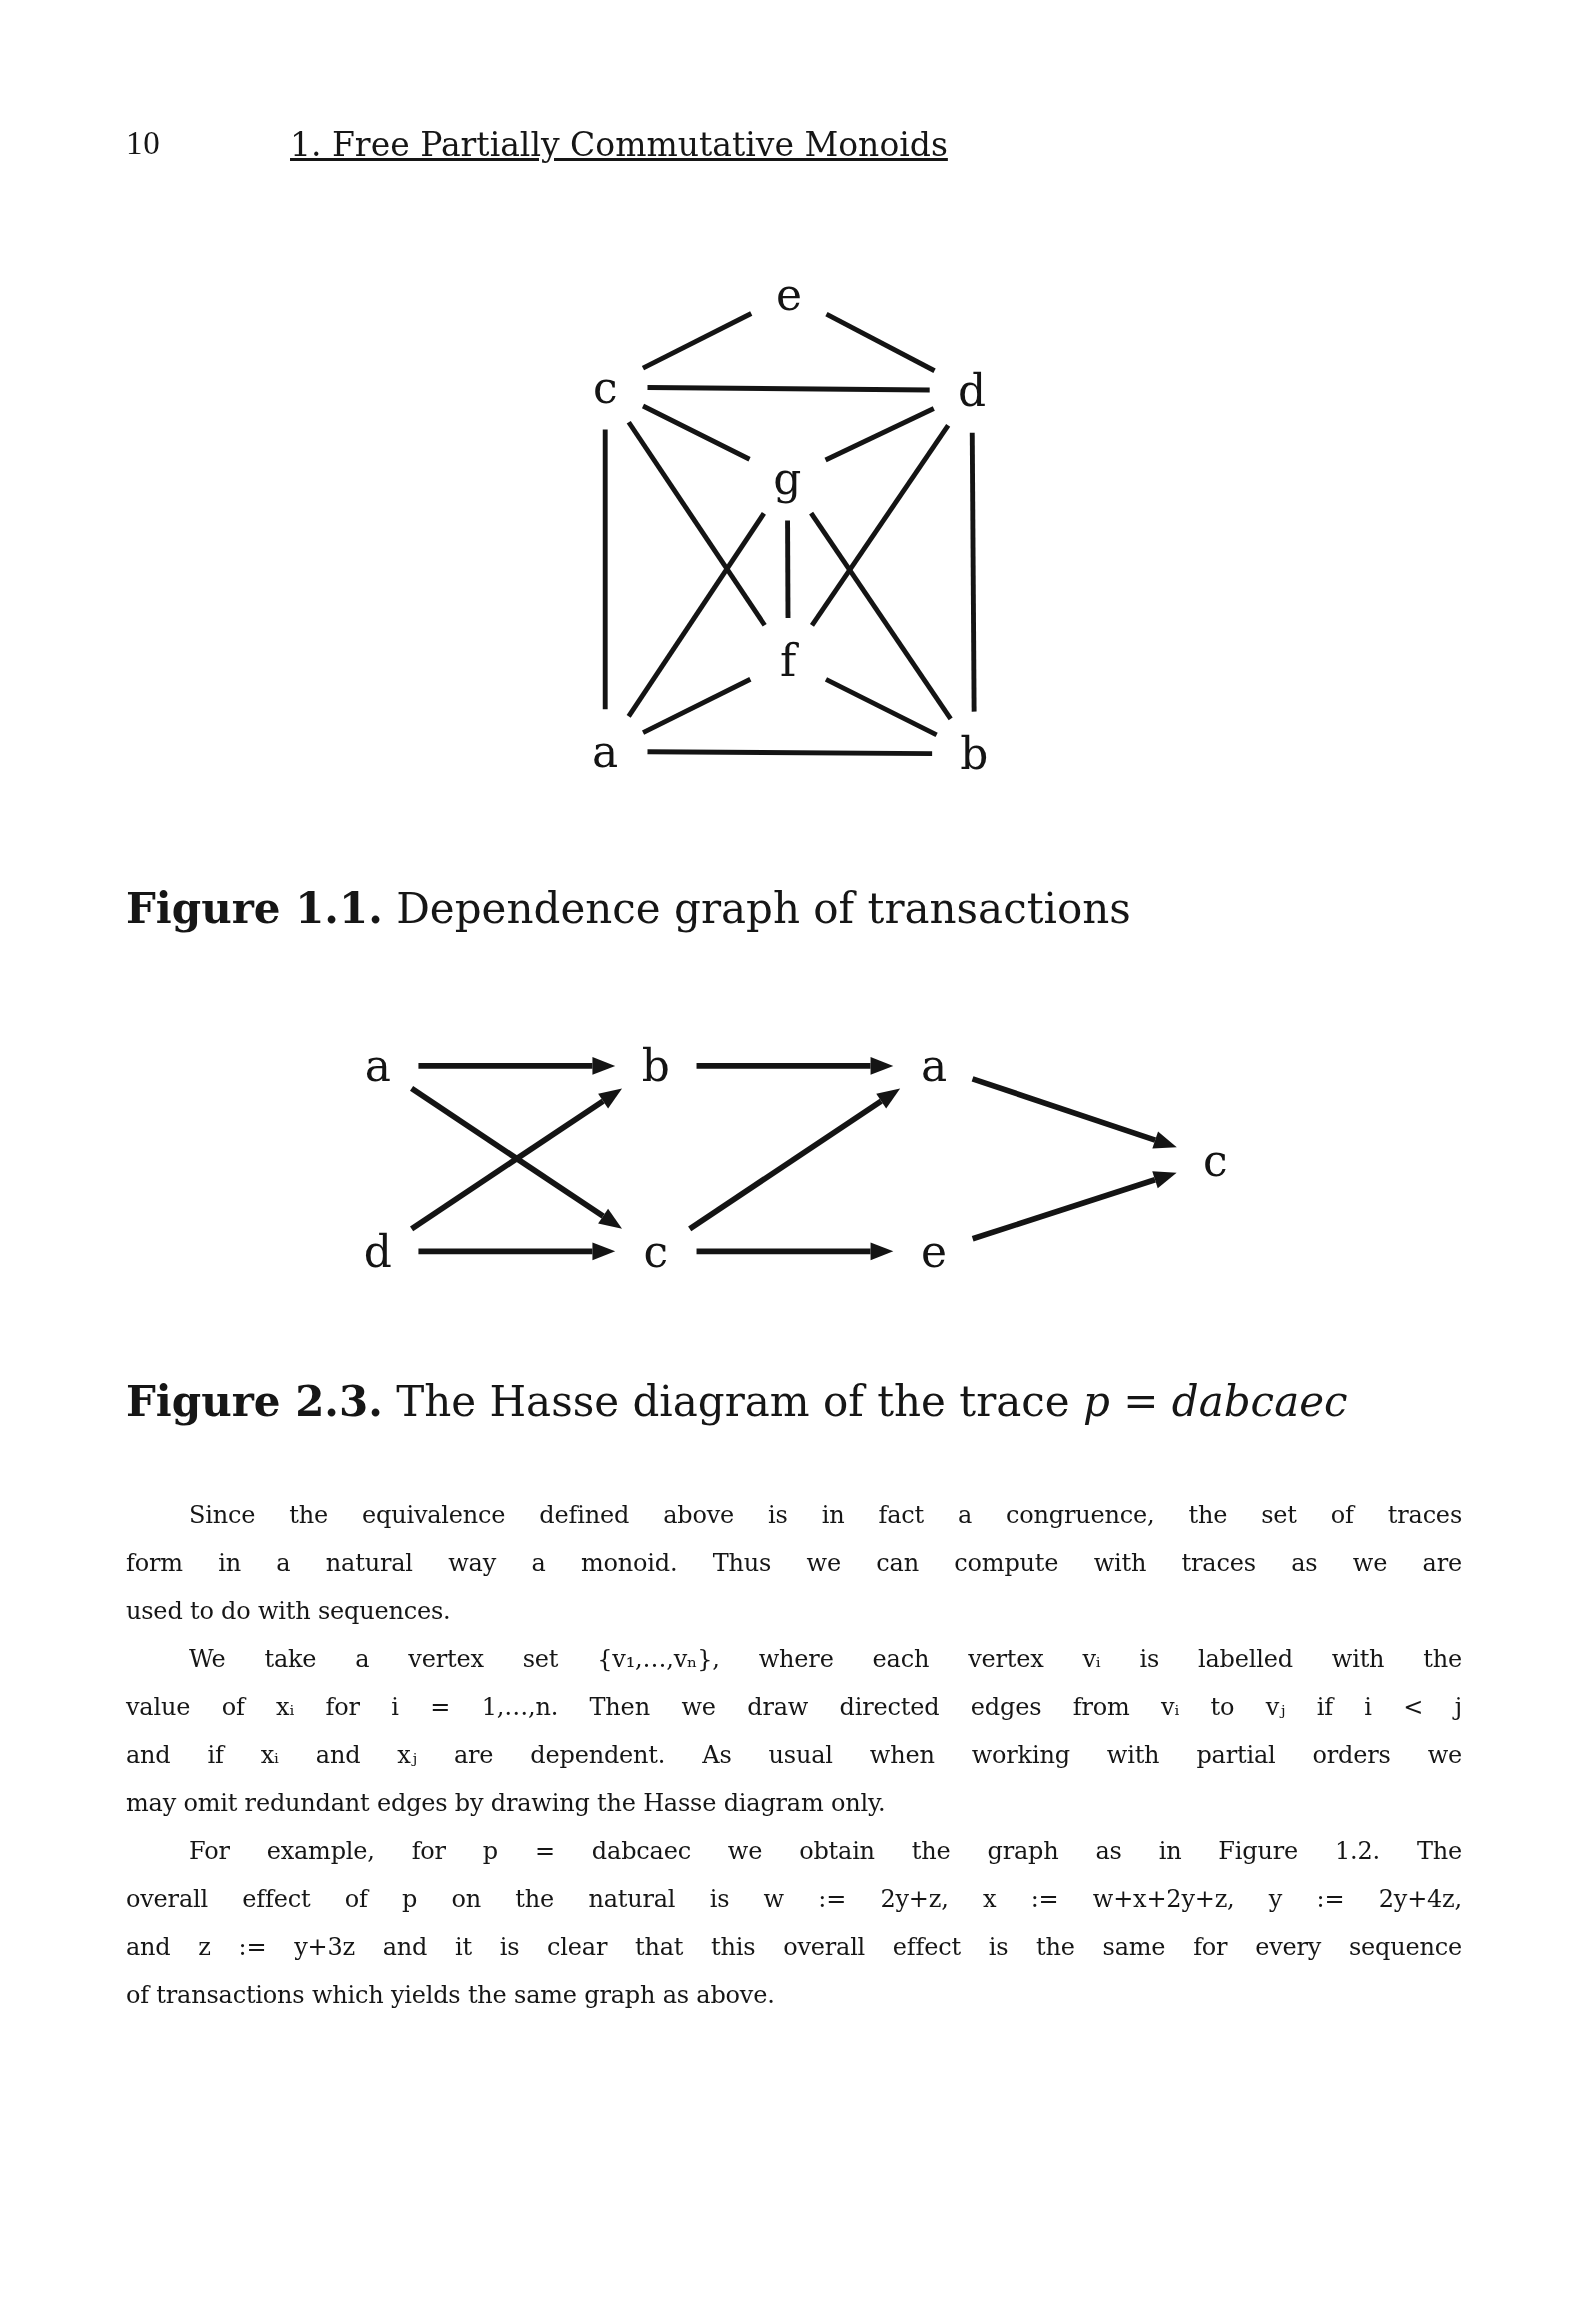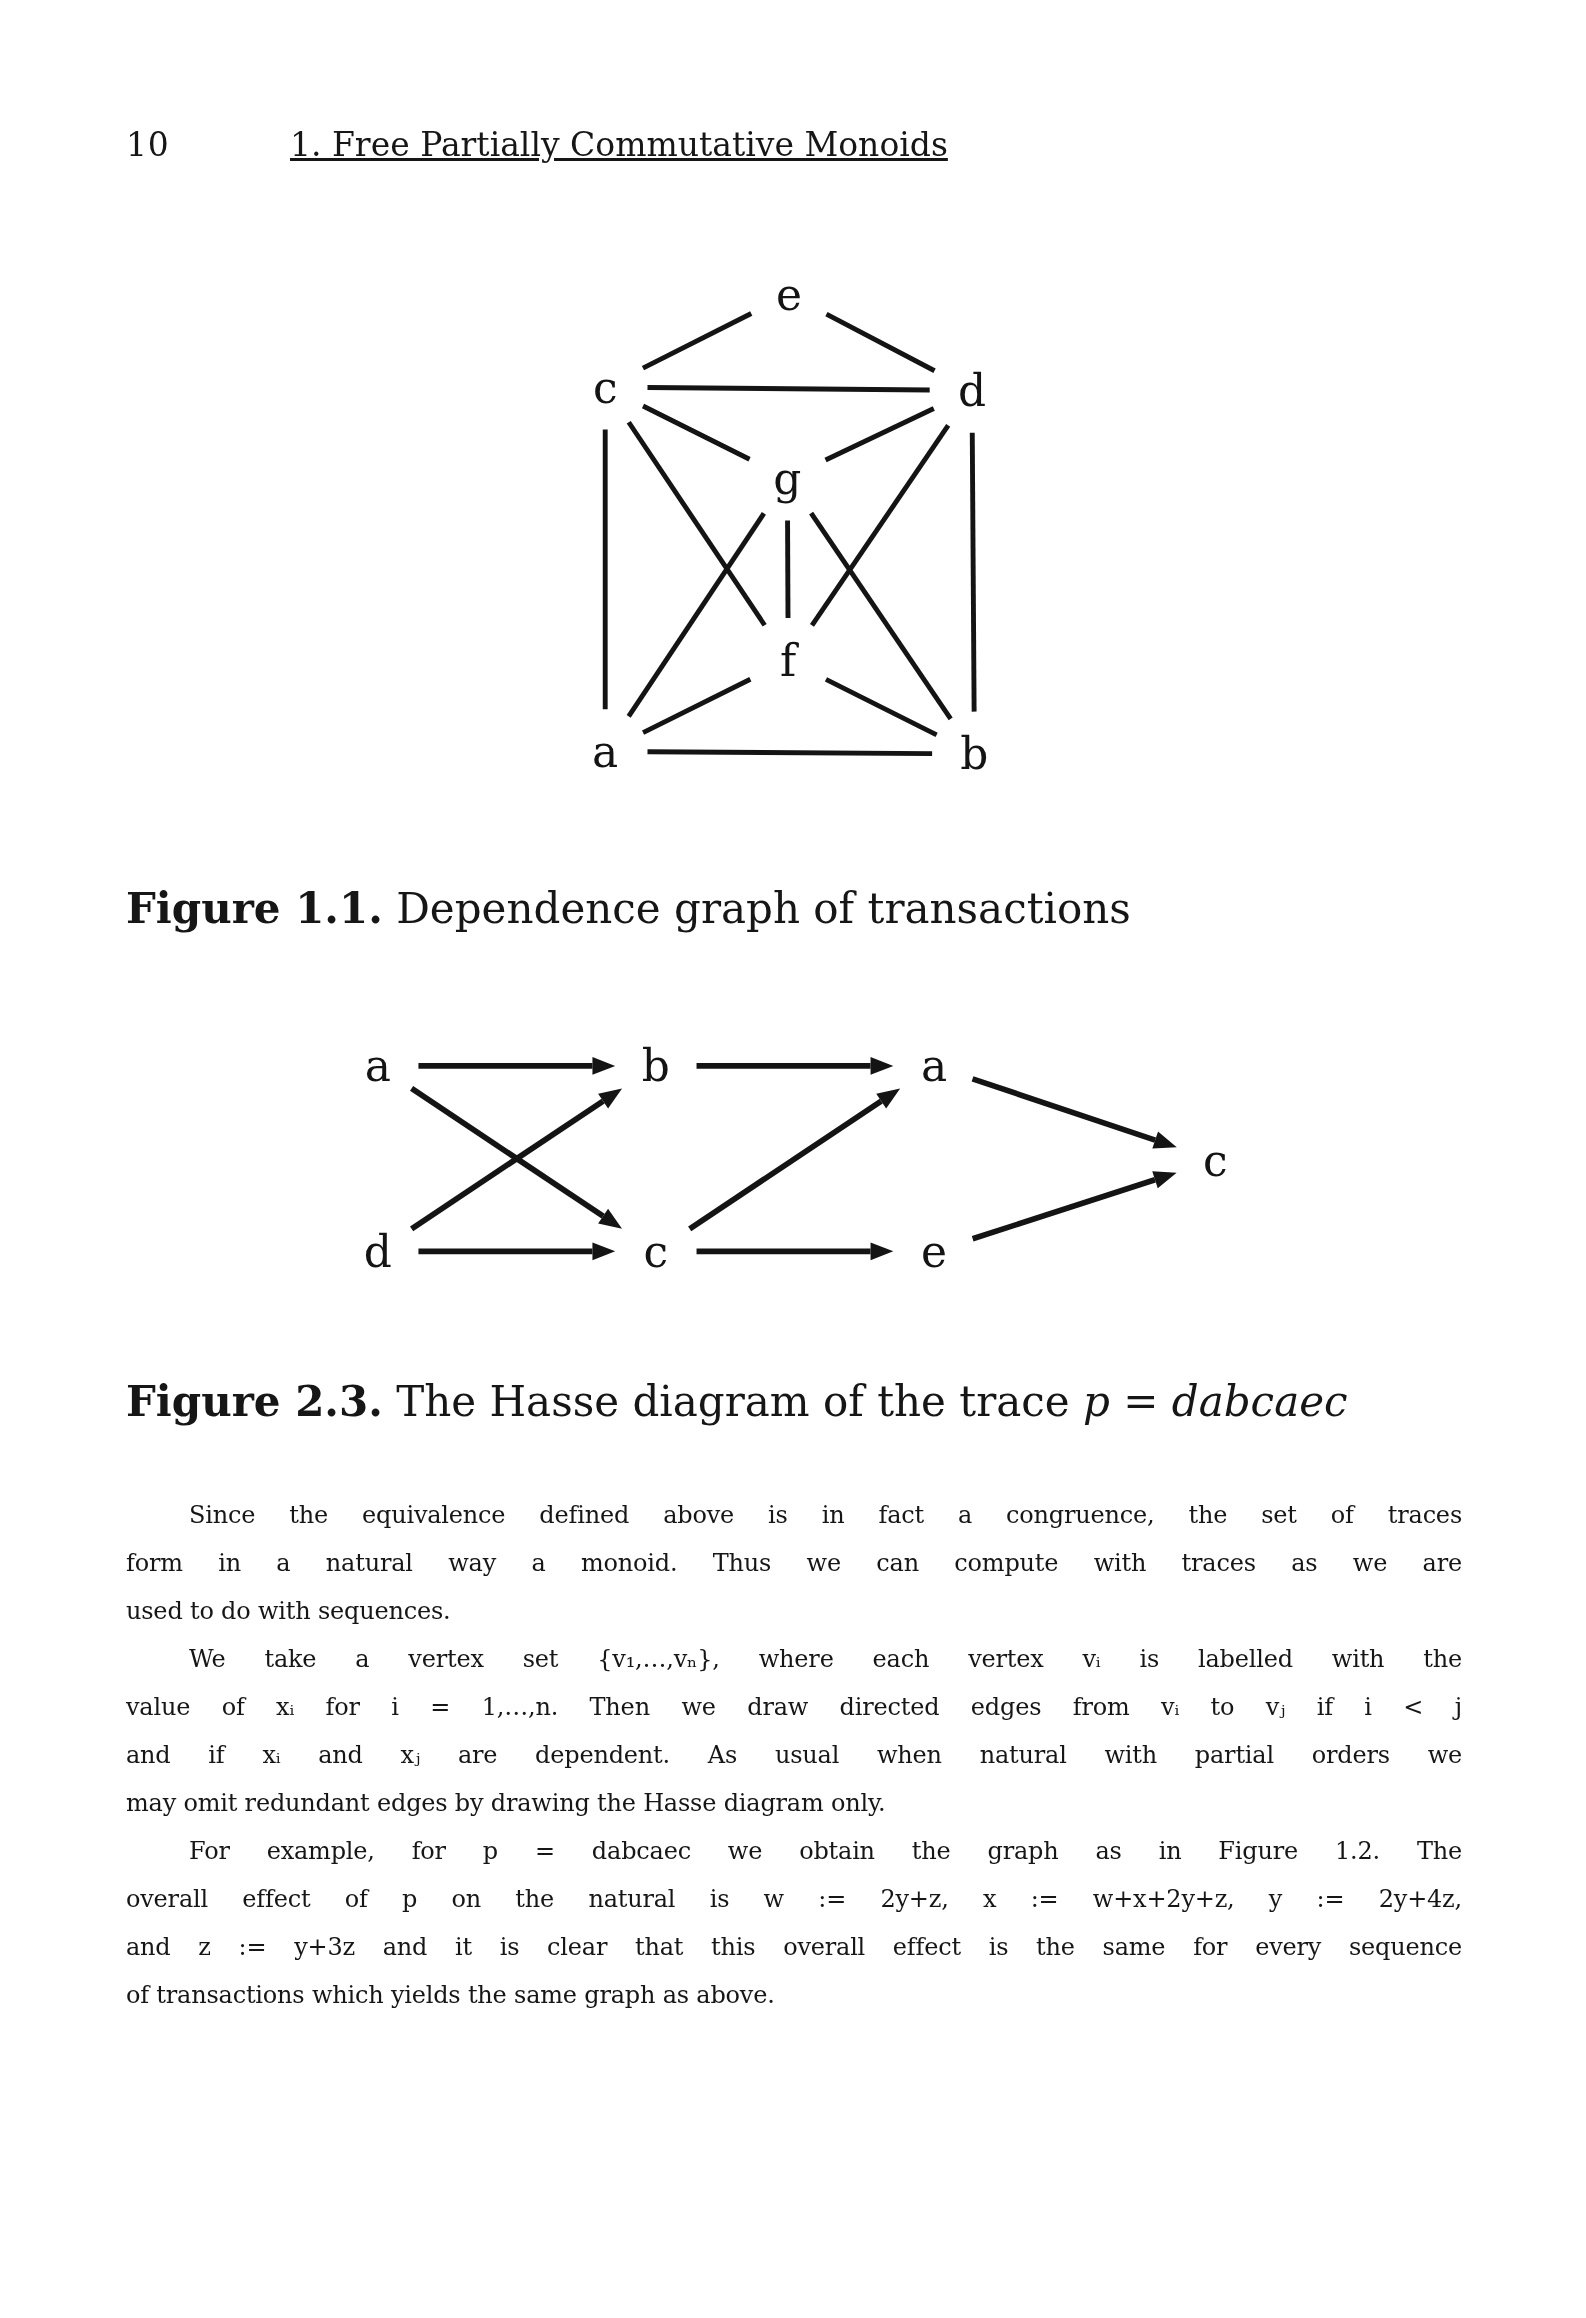--- a/index.html
+++ b/index.html
@@ -4,21 +4,21 @@
 <style>
   html,body { margin:0; padding:0; }
   body {
     width:1586px; height:2319px; position:relative;
     background:#ffffff; color:#161616;
     font-family:"DejaVu Serif","DejaVu Sans",serif;
     overflow:hidden;
   }
   .page-header-num {
     position:absolute; left:126px; top:125px;
-    font-size:33px; letter-spacing:0.8px;
+    font-size:33px; letter-spacing:0.8px;font-family:Liberation Serif, serif;
   }
   .page-header-title {
     position:absolute; left:290px; top:125px;
     font-size:33px;
     text-decoration:underline;
   }
   svg.figure { position:absolute; }
   #fig1-svg { left:488px; top:244px; width:602px; height:553px; }
   #fig2-svg { left:309px; top:1009px; width:993px; height:309px; }
   .node-label {
@@ -113,21 +113,21 @@
 
 <div class="body-block">
   <div class="para">
       <div class="para-line">Since the equivalence defined above is in fact a congruence, the set of traces</div>
       <div class="para-line">form in a natural way a monoid.  Thus we can compute with traces as we are</div>
       <div class="para-line">used to do with sequences.</div>
     </div>
   <div class="para">
       <div class="para-line">We take a vertex set {v₁,…,vₙ}, where each vertex vᵢ is labelled with the</div>
       <div class="para-line">value of xᵢ for i = 1,…,n.  Then we draw directed edges from vᵢ to vⱼ if i &lt; j</div>
-      <div class="para-line">and if xᵢ and xⱼ are dependent.  As usual when natural with partial orders we</div>
+      <div class="para-line">and if xᵢ and xⱼ are dependent.  As usual when working with partial orders we</div>
       <div class="para-line">may omit redundant edges by drawing the Hasse diagram only.</div>
     </div>
   <div class="para">
       <div class="para-line">For example, for p = dabcaec we obtain the graph as in Figure 1.2.  The</div>
       <div class="para-line">overall effect of p on the natural is w := 2y+z, x := w+x+2y+z, y := 2y+4z,</div>
       <div class="para-line">and z := y+3z and it is clear that this overall effect is the same for every sequence</div>
       <div class="para-line">of transactions which yields the same graph as above.</div>
     </div>
 </div>
 

